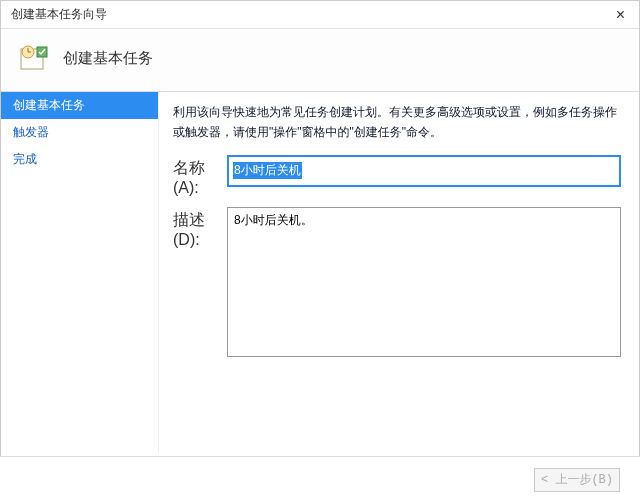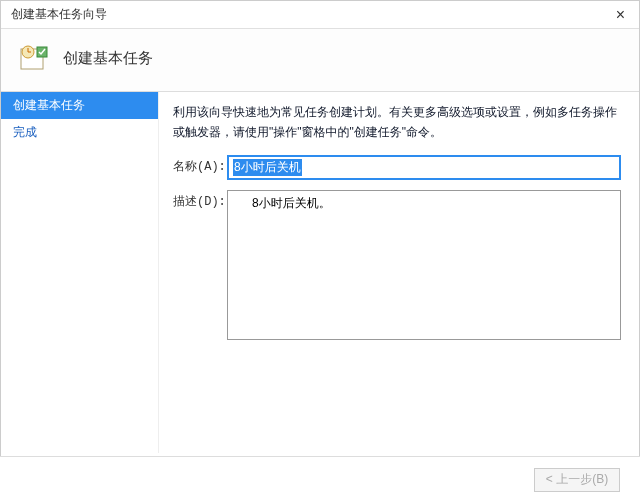--- a/index.html
+++ b/index.html
@@ -76,40 +76,39 @@
       line-height: 1.7;
       margin-bottom: 12px;
     }
     .form-row {
       display: flex;
       align-items: flex-start;
       margin-bottom: 10px;
     }
     .form-label {
       width: 54px;
-      font-size: 12px;
+      font-size: 16px;
       color: #333;
       padding-top: 3px;
-      font-family: Liberation Mono, monospace;
     }
     .text-input {
       flex: 1;
-      height: 25px;
+      height: 32px;
       border: 2px solid #2d8cef;
       padding: 2px 4px;
       font-size: 12px;
       font-family: inherit;
       outline: none;
     }
     .text-input::selection { background: #2d8cef; color: #fff; }
     .textarea-input {
       flex: 1;
       height: 150px;
       border: 1px solid #999;
-      padding: 4px 24px;
+      padding: 4px 6px;
       font-size: 12px;
       font-family: inherit;
       resize: none;
       outline: none;
     }
     .footer {
       position: absolute;
       bottom: 0;
       left: 0;
       right: 0;
@@ -123,21 +122,21 @@
       background: #fff;
     }
     .btn {
       min-width: 86px;
       height: 24px;
       border: 1px solid #ccc;
       background: #f0f0f0;
       font-size: 12px;
       color: #888;
       cursor: pointer;
-      font-family: Liberation Sans, sans-serif;
+      font-family: Liberation Mono, monospace;
     }
     .btn.disabled {
       color: #aaa;
       background: #f5f5f5;
       cursor: default;
     }
     .selected-text {
       background: #2d8cef;
       color: #fff;
       padding: 0 1px;
@@ -161,20 +160,21 @@
       <rect x="18" y="4" width="10" height="10" fill="#6bb36b" stroke="#3a8a3a"></rect>
       <path d="M20 9 L22 11 L26 6" stroke="#fff" stroke-width="1.5" fill="none"></path>
     </svg>
   </div>
   <div class="header-title">创建基本任务</div>
 </div>
 
 <div class="content">
   <div class="sidebar">
     <div class="step active">创建基本任务</div>
+    <div class="step">触发器</div>
     <div class="step">完成</div>
   </div>
 
   <div class="main">
     <div class="instruction">利用该向导快速地为常见任务创建计划。有关更多高级选项或设置，例如多任务操作或触发器，请使用"操作"窗格中的"创建任务"命令。</div>
 
     <div class="form-row">
       <div class="form-label">名称(A):</div>
       <div class="text-input" style="display:flex;align-items:center;">
         <span class="selected-text">8小时后关机</span>

